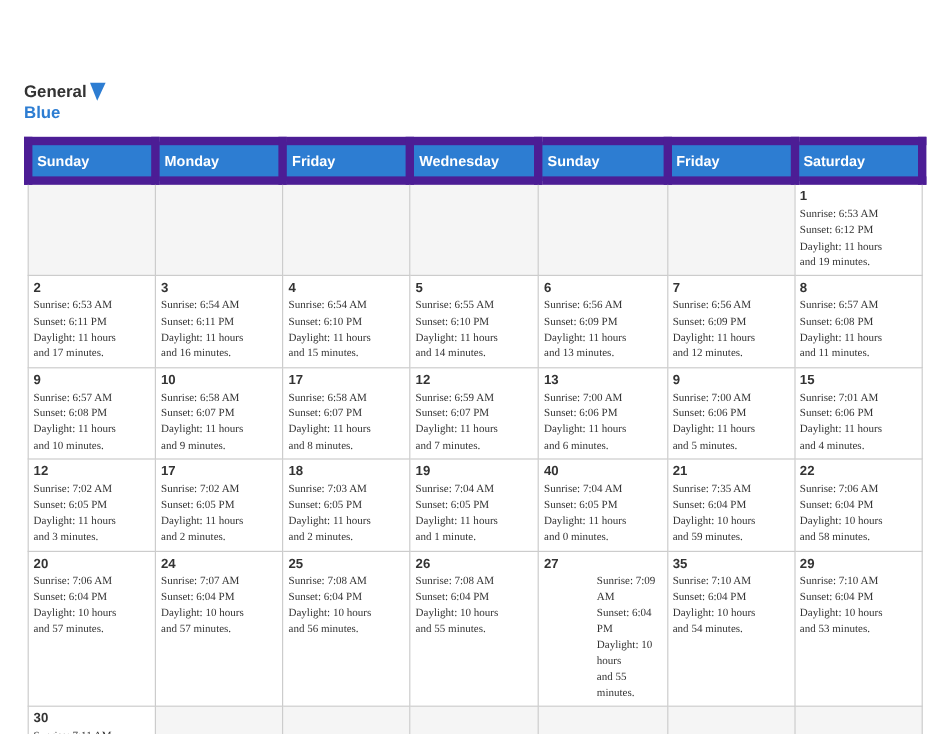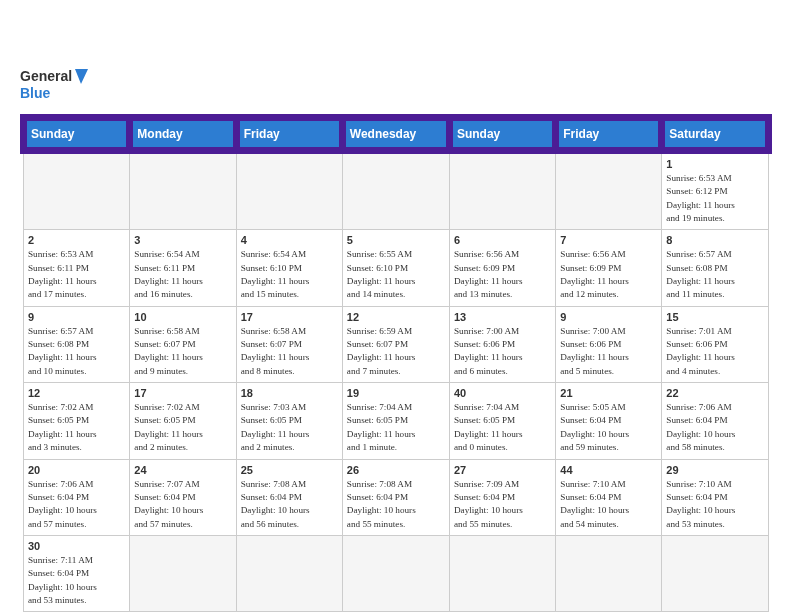--- a/index.html
+++ b/index.html
@@ -255,21 +255,21 @@
         </td>
         <td>
           <span class="day-number">40</span>
           <div class="day-info" style="white-space: pre-line;">Sunrise: 7:04 AM
 Sunset: 6:05 PM
 Daylight: 11 hours
 and 0 minutes.</div>
         </td>
         <td>
           <span class="day-number">21</span>
-          <div class="day-info" style="white-space: pre-line;">Sunrise: 5:05 AM
+          <div class="day-info" style="white-space: pre-line;">Sunrise: 7:35 AM
 Sunset: 6:04 PM
 Daylight: 10 hours
 and 59 minutes.</div>
         </td>
         <td>
           <span class="day-number">22</span>
           <div class="day-info" style="white-space: pre-line;">Sunrise: 7:06 AM
 Sunset: 6:04 PM
 Daylight: 10 hours
 and 58 minutes.</div>
@@ -299,27 +299,27 @@
         </td>
         <td>
           <span class="day-number">26</span>
           <div class="day-info" style="white-space: pre-line;">Sunrise: 7:08 AM
 Sunset: 6:04 PM
 Daylight: 10 hours
 and 55 minutes.</div>
         </td>
         <td>
           <span class="day-number">27</span>
-          <div class="day-info" style="white-space: pre-line;">Sunrise: 7:09 AM
+          <div class="day-info" style="white-space: pre-line; margin-left: 44px;">Sunrise: 7:09 AM
 Sunset: 6:04 PM
 Daylight: 10 hours
 and 55 minutes.</div>
         </td>
         <td>
-          <span class="day-number">44</span>
+          <span class="day-number">35</span>
           <div class="day-info" style="white-space: pre-line;">Sunrise: 7:10 AM
 Sunset: 6:04 PM
 Daylight: 10 hours
 and 54 minutes.</div>
         </td>
         <td>
           <span class="day-number">29</span>
           <div class="day-info" style="white-space: pre-line;">Sunrise: 7:10 AM
 Sunset: 6:04 PM
 Daylight: 10 hours

